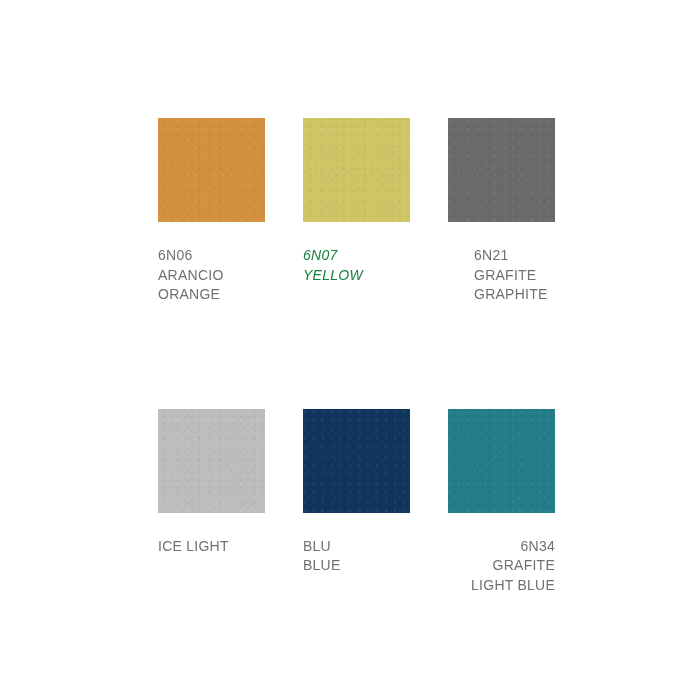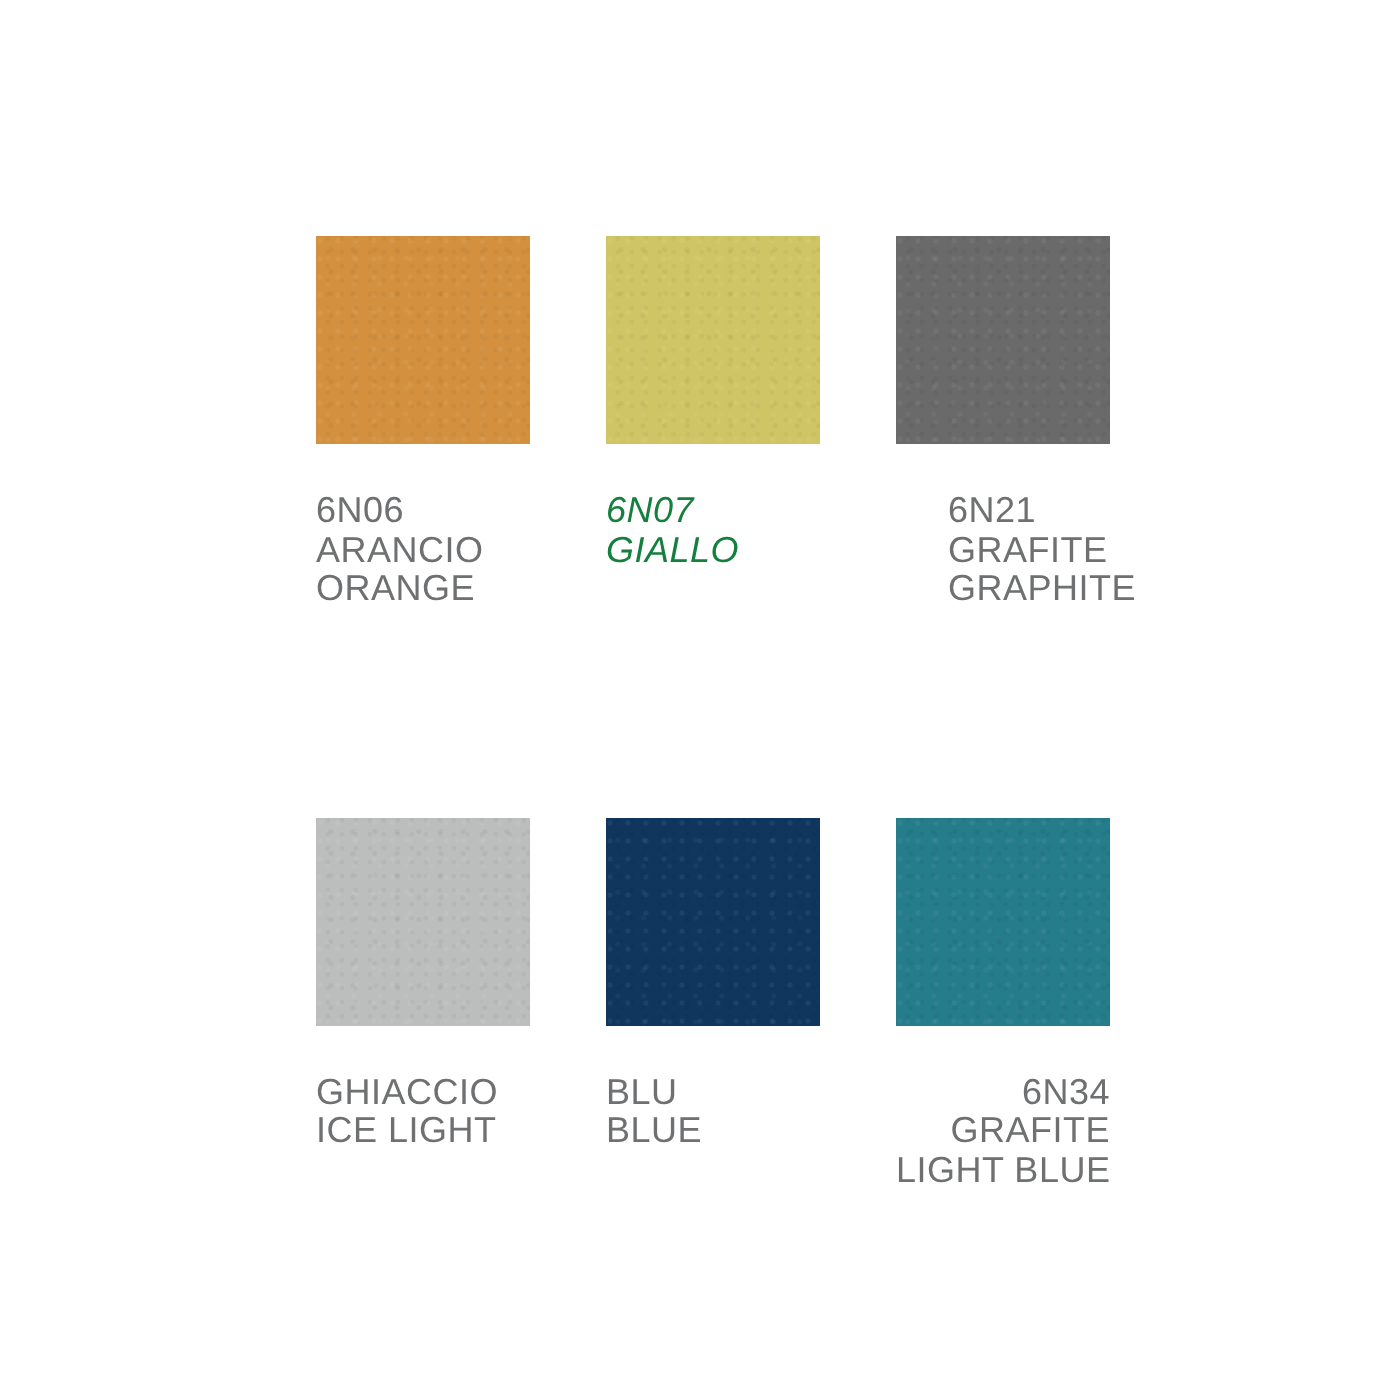--- a/index.html
+++ b/index.html
@@ -54,21 +54,21 @@
       radial-gradient(circle at 68% 62%, rgba(0,0,0,0.045) 0 1px, transparent 1.6px),
       radial-gradient(circle at 45% 85%, rgba(255,255,255,0.04) 0 1px, transparent 1.6px),
       radial-gradient(circle at 85% 15%, rgba(0,0,0,0.035) 0 1px, transparent 1.6px);
     background-size: 9px 9px, 11px 11px, 13px 13px, 7px 7px;
     pointer-events: none;
   }
 
   .swatch-labels {
     margin-top: 24px;
     color: #6e7071;
-    font-size: 18px;
+    font-size: 14px;
     line-height: 19.5px;
     letter-spacing: 0.25px;
     white-space: nowrap;
   }
 
   .swatch-code {
     display: block;
   }
 
   .swatch-name-it {
@@ -91,37 +91,36 @@
         <span class="swatch-code">6N06</span>
         <span class="swatch-name-it">ARANCIO</span>
         <span class="swatch-name-en">ORANGE</span>
       </div>
     </div>
 
     <div class="swatch-card">
       <div class="swatch-chip" style="background-color: rgb(207, 197, 102);"></div>
       <div class="swatch-labels" style="color: #15803d; font-style: italic;">
         <span class="swatch-code">6N07</span>
-        <span class="swatch-name-it">GIALLO</span>
+        <span class="swatch-name-it">YELLOW</span>
       </div>
     </div>
 
     <div class="swatch-card">
       <div class="swatch-chip" style="background-color: rgb(106, 106, 106);"></div>
       <div class="swatch-labels" style="color: rgb(110, 112, 113); margin-left: 26px;">
         <span class="swatch-code">6N21</span>
         <span class="swatch-name-it">GRAFITE</span>
         <span class="swatch-name-en">GRAPHITE</span>
       </div>
     </div>
 
     <div class="swatch-card">
       <div class="swatch-chip" style="background-color: rgb(188, 190, 189);"></div>
       <div class="swatch-labels" style="color: rgb(110, 112, 113);">
-        <span class="swatch-name-it">GHIACCIO</span>
         <span class="swatch-name-en">ICE LIGHT</span>
       </div>
     </div>
 
     <div class="swatch-card">
       <div class="swatch-chip" style="background-color: rgb(16, 54, 94);"></div>
       <div class="swatch-labels" style="color: rgb(110, 112, 113);">
         <span class="swatch-name-it">BLU</span>
         <span class="swatch-name-en">BLUE</span>
       </div>

